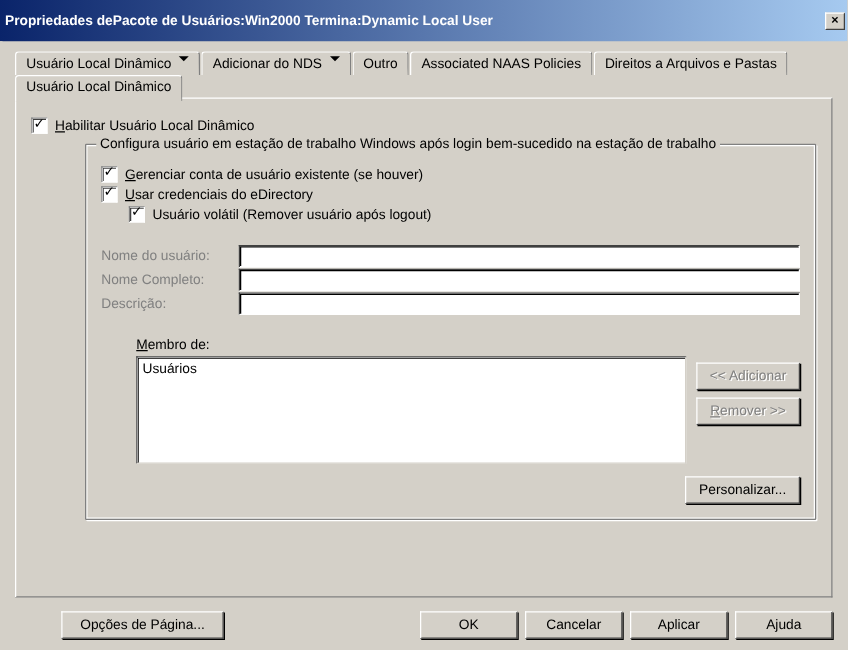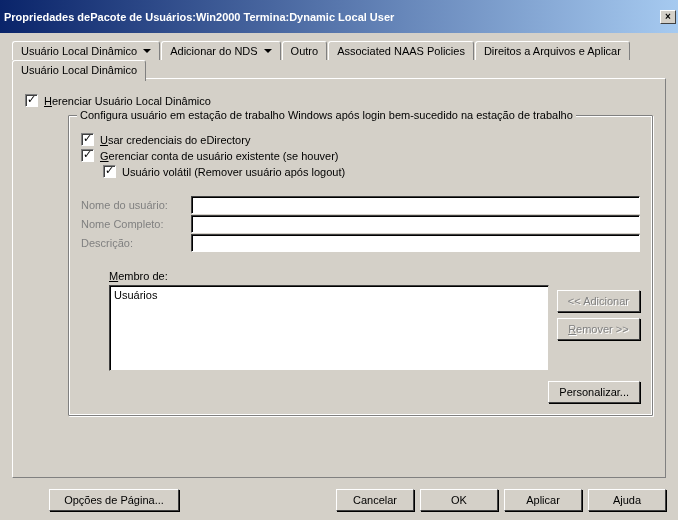--- a/index.html
+++ b/index.html
@@ -51,21 +51,21 @@
   .tab {
     background: #d4d0c8;
     border: 1px solid #808080;
     border-bottom: none;
     border-top-color: #fff;
     border-left-color: #fff;
     border-radius: 3px 3px 0 0;
     padding: 3px 8px;
     font-size: 11px;
     display: flex;
-    align-items: center;
+    align-items: flex-start;
     gap: 4px;
     cursor: pointer;
     margin-right: 1px;
     position: relative;
   }
   .tab.active {
     background: #d4d0c8;
     z-index: 3;
     padding-bottom: 5px;
     margin-bottom: -2px;
@@ -247,47 +247,47 @@
         <span>Adicionar do NDS</span>
         <span class="dd"></span>
       </div>
     <div class="tab">
         <span>Outro</span>
       </div>
     <div class="tab">
         <span>Associated NAAS Policies</span>
       </div>
     <div class="tab">
-        <span>Direitos a Arquivos e Aplicar</span>
+        <span>Direitos a Arquivos e Pastas</span>
       </div>
   </div>
   <div class="tabstrip">
     <div class="tab active">
         <span>Usuário Local Dinâmico</span>
       </div>
   </div>
 
   <div class="tabpanel">
 
     <div class="checkbox-row">
       <span class="cb checked"></span>
-      <span><span class="und">H</span><span>erenciar Usuário Local Dinâmico</span></span>
+      <span><span class="und">H</span><span>abilitar Usuário Local Dinâmico</span></span>
     </div>
 
     <div class="groupbox">
       <span class="legend">Configura usuário em estação de trabalho Windows após login bem-sucedido na estação de trabalho</span>
+
+      <div class="checkbox-row">
+        <span class="cb checked"></span>
+        <span><span class="und">G</span><span>erenciar conta de usuário existente (se houver)</span></span>
+      </div>
 
       <div class="checkbox-row">
         <span class="cb checked"></span>
         <span><span class="und">U</span><span>sar credenciais do eDirectory</span></span>
-      </div>
-
-      <div class="checkbox-row">
-        <span class="cb checked"></span>
-        <span><span class="und">G</span><span>erenciar conta de usuário existente (se houver)</span></span>
       </div>
 
       <div class="checkbox-row indent1">
         <span class="cb checked"></span>
         <span>Usuário volátil (Remover usuário após logout)</span>
       </div>
 
       <div style="height:14px"></div>
 
       <div class="form-row">
@@ -324,19 +324,19 @@
       <div class="personalize-row">
         <button class="btn">Personalizar...</button>
       </div>
     </div>
 
   </div>
 
   <div class="footer">
     <button class="btn" style="min-width:130px">Opções de Página...</button>
     <span class="spacer"></span>
+    <button class="btn">OK</button>
     <button class="btn">Cancelar</button>
-    <button class="btn">OK</button>
     <button class="btn">Aplicar</button>
     <button class="btn">Ajuda</button>
   </div>
 
 </div>
 
 </body></html>

